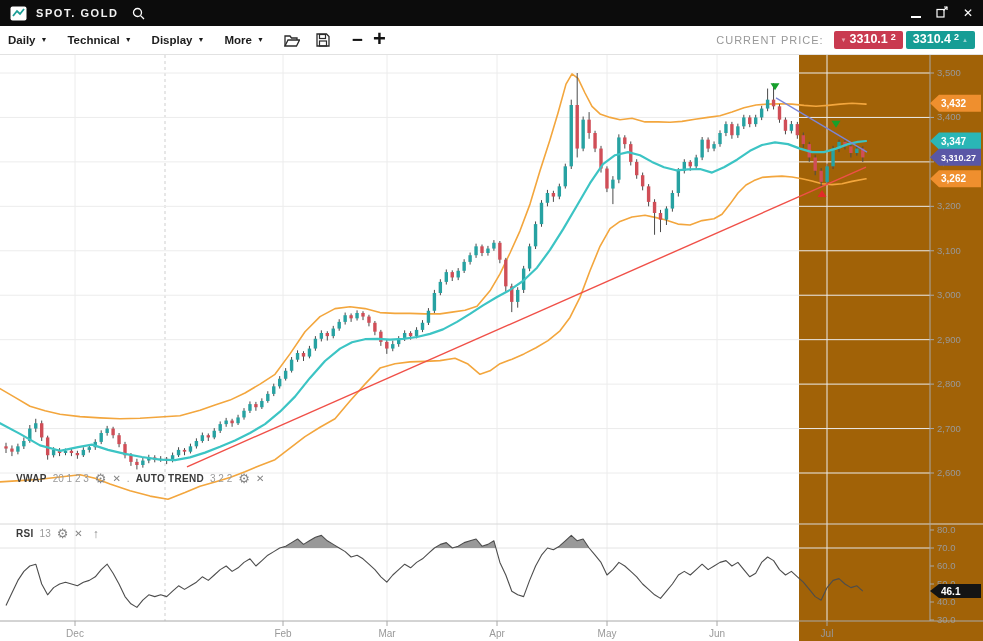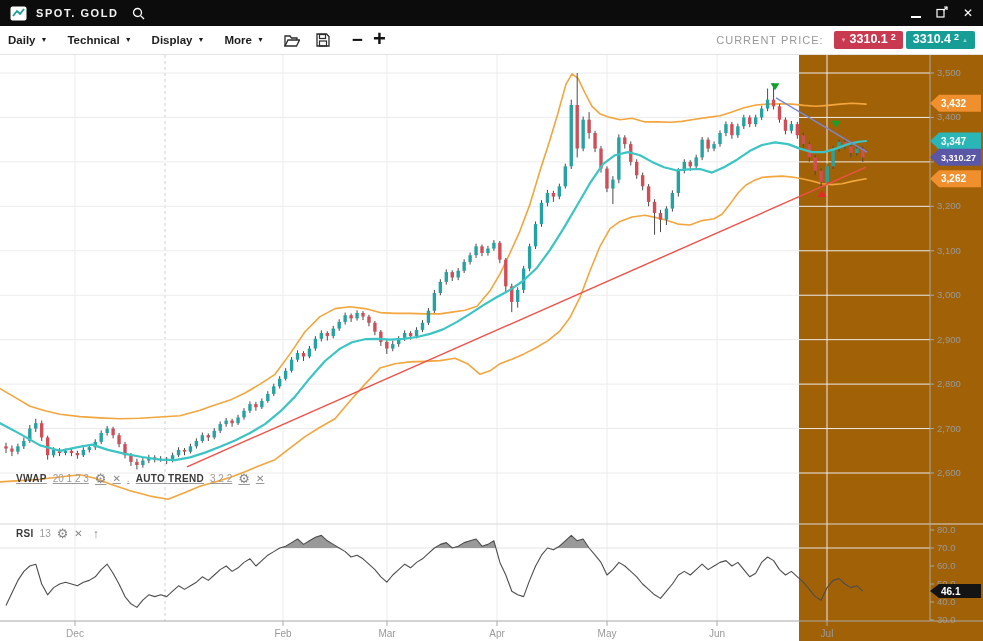--- a/index.html
+++ b/index.html
@@ -33,21 +33,21 @@
   .badge.bid{background:#c93a50;}
   .badge.ask{background:#169d95;}
   
   .chartwrap{position:absolute;top:55px;left:0;width:799px;height:586px;background:#fff;}
   .legend{position:absolute;display:flex;align-items:center;gap:6px;font-size:10px;
           color:#9a9a9a;white-space:nowrap;}
   .legend .name{font-weight:bold;color:#3a3a3a;letter-spacing:.3px;}
   .legend .gear{font-size:13px;color:#858585;line-height:1;}
   .legend .xbtn{font-size:10px;color:#858585;line-height:1;}
   .legend .uparr{font-size:12px;color:#858585;line-height:1;margin-left:4px;}
-  .legend-main{left:16px;top:417px;text-decoration:underline;}
+  .legend-main{left:16px;top:417px;}
   .legend-rsi{left:16px;top:472px;}
 </style>
 </head>
 <body>
 
 <div class="app">
 
   <div class="titlebar">
     <span class="appicon">
       <svg width="17" height="15" viewBox="0 0 17 15">

